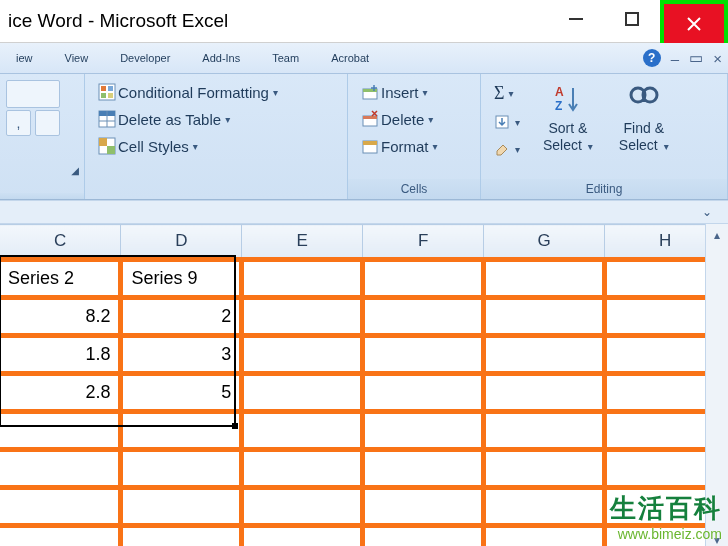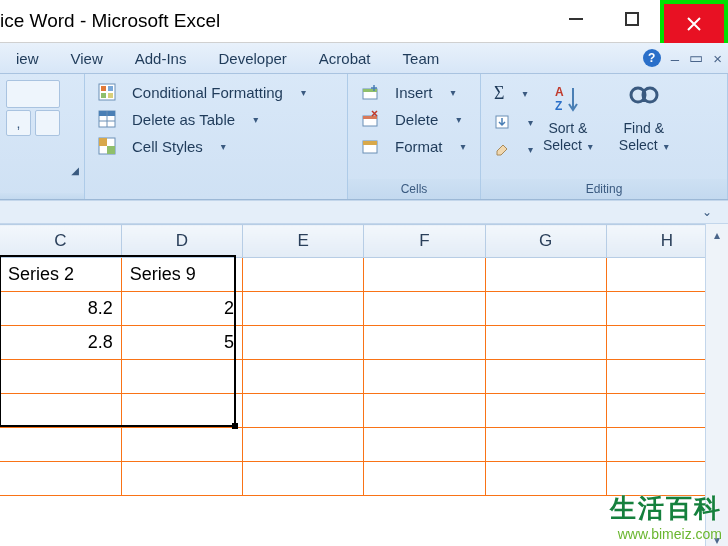--- a/index.html
+++ b/index.html
@@ -1,51 +1,51 @@
 <!DOCTYPE html>
 <html><head>
 <meta charset="utf-8">
 <style>
 html,body{margin:0;padding:0;font-family:"Segoe UI",Tahoma,sans-serif;background:#fff;overflow:hidden;width:728px;height:546px;position:relative}
 .titlebar{height:42px;background:#fff;display:flex;align-items:center;border-bottom:1px solid #d0d0d0;position:relative}
-.titlebar-text{font-size:19px;color:#000;padding-left:0}
+.titlebar-text{font-size:19px;color:#000;padding-left:8px}
 .titlebar-btns{position:absolute;right:0;top:0;display:flex;height:40px}
 .titlebar-btns .tbtn{width:56px;height:38px;display:flex;align-items:center;justify-content:center;font-size:16px}
 .tbtn.min::before{content:"";width:14px;height:2px;background:#333}
 .tbtn.max::before{content:"";width:14px;height:14px;border:2px solid #333;box-sizing:border-box}
 .close-highlight{border:4px solid #00e000;height:39px;display:flex;align-items:center}
 .tbtn.close{background:#e81123;width:60px;height:100%;display:flex;align-items:center;justify-content:center}
 .tbtn.close svg{width:16px;height:16px}
 .menubar{height:30px;background:linear-gradient(#e8f1fb,#d7e6f7);display:flex;align-items:center;border-bottom:1px solid #a9c3e0;position:relative}
-.menubar .tab{padding:16px 16px;font-size:15px;color:#1f3b5a;height:100%;display:flex;align-items:center}
+.menubar .tab{padding:16px 16px;font-size:11px;color:#1f3b5a;height:100%;display:flex;align-items:center}
 .menubar .right-controls{position:absolute;right:6px;top:0;height:100%;display:flex;align-items:center;gap:10px}
 .help-icon{width:18px;height:18px;border-radius:50%;background:#2a6fc9;color:#fff;display:flex;align-items:center;justify-content:center;font-size:12px;font-weight:bold}
 .win-ctrl{font-size:15px;color:#4a658a}
 .ribbon{height:125px;background:linear-gradient(#d9e8f8,#cfe1f4);display:flex;border-bottom:1px solid #9cb8d6}
 .ribbon-group{border-right:1px solid #aecbe8;display:flex;flex-direction:column;justify-content:space-between;padding:4px 6px 0 6px;position:relative}
 .ribbon-group-label{font-size:12px;color:#3a5a80;text-align:center;padding:3px 0;background:linear-gradient(#cde0f3,#c3d9ef);margin:0 -6px}
 .group-body{flex:1;display:flex;align-items:flex-start;gap:6px}
 .vstack{display:flex;flex-direction:column;gap:3px;padding-top:2px}
-.ribbon-btn{display:flex;align-items:center;gap:16px;padding:2px 6px;font-size:15px;color:#1f3b5a;border:1px solid transparent;border-radius:3px;white-space:nowrap}
+.ribbon-btn{display:flex;align-items:center;gap:2px;padding:2px 6px;font-size:15px;color:#1f3b5a;border:1px solid transparent;border-radius:3px;white-space:nowrap}
 .ribbon-btn .icn{width:18px;height:18px;display:flex;align-items:center;justify-content:center}
 .dd-arrow{font-size:10px;color:#3a5a80;margin-left:2px}
 .big-btn{display:flex;flex-direction:column;align-items:center;justify-content:flex-start;padding:4px 10px;font-size:14px;color:#1f3b5a;text-align:center;line-height:1.2}
 .big-btn .big-icn{width:34px;height:34px;margin-bottom:4px;display:flex;align-items:center;justify-content:center}
 .dls{width:14px;height:14px;position:absolute;right:2px;bottom:22px;display:flex;align-items:center;justify-content:center;color:#3a5a80;font-size:10px}
 .leftnum{width:54px;display:flex;flex-direction:column;gap:2px;padding-top:2px}
 .numfmt-top{height:26px;border:1px solid #a9c3e0;background:#eef5fc;border-radius:2px}
 .numfmt-row{display:flex;gap:4px}
 .numfmt-row .mini{flex:1;height:24px;border:1px solid #a9c3e0;background:#eef5fc;border-radius:2px;display:flex;align-items:center;justify-content:center;font-size:14px;color:#3a5a80}
 .sigma{font-size:18px;font-family:"Times New Roman",serif}
 .toggle-row{height:22px;background:#e4eef9;border-top:1px solid #c3d6eb;border-bottom:1px solid #c3d6eb;display:flex;justify-content:flex-end;align-items:center;padding-right:16px}
 .toggle-row .chev{font-size:12px;color:#3a5a80}
 .gridwrap{position:relative;height:327px;background:#fff}
 table.sheet{border-collapse:collapse;width:100%;table-layout:fixed}
 table.sheet th{background:linear-gradient(#f3f7fc,#e3ecf6);border:1px solid #b7cde5;height:30px;font-weight:normal;font-size:17px;color:#2a3f5a;text-align:center}
-table.sheet td{border:1px solid #f97316;height:33px;font-size:18px;color:#000;padding:0 8px}
+table.sheet td{border:5px solid #f97316;height:33px;font-size:18px;color:#000;padding:0 8px}
 table.sheet th:first-child,table.sheet td:first-child{border-left:none}
 .txtL{text-align:left}
 .txtR{text-align:right}
 .sel-border{position:absolute;border:2px solid #000;pointer-events:none;box-sizing:border-box}
 .fill-handle{position:absolute;width:6px;height:6px;background:#000;pointer-events:none}
 .vscroll{position:absolute;right:0;top:0;width:22px;height:100%;background:#eef3f9;border-left:1px solid #c3d6eb;display:flex;flex-direction:column;align-items:center}
 .vscroll .arrow{width:100%;height:22px;display:flex;align-items:center;justify-content:center;font-size:12px;color:#4a658a}
 .watermark{position:absolute;right:6px;bottom:4px;text-align:right;pointer-events:none}
 .watermark .wm1{font-size:26px;font-weight:bold;color:#15803d;font-family:"Microsoft YaHei","SimHei",sans-serif;letter-spacing:2px;text-shadow:0 0 2px #fff}
 .watermark .wm2{font-size:14px;color:#6ab62f;font-family:sans-serif;text-shadow:0 0 2px #fff}
@@ -64,24 +64,24 @@
             <path d="M2 2 L14 14 M14 2 L2 14" stroke="#fff" stroke-width="2" fill="none"></path>
           </svg>
       </div>
     </div>
   </div>
 </div>
 
 <div class="menubar">
   <div class="tab">iew</div>
   <div class="tab">View</div>
+  <div class="tab">Developer</div>
   <div class="tab">Add-Ins</div>
-  <div class="tab">Developer</div>
+  <div class="tab">Team</div>
   <div class="tab">Acrobat</div>
-  <div class="tab">Team</div>
   <div class="right-controls">
     <div class="help-icon">?</div>
     <span class="win-ctrl">–</span>
     <span class="win-ctrl">▭</span>
     <span class="win-ctrl">×</span>
   </div>
 </div>
 
 <div class="ribbon">
 
@@ -271,20 +271,28 @@
       </tr>
       <tr>
         <td class="txtR">8.2</td>
         <td class="txtR">2</td>
         <td></td>
         <td></td>
         <td></td>
         <td></td>
       </tr>
       <tr>
+        <td class="txtR">1.8</td>
+        <td class="txtR">3</td>
+        <td></td>
+        <td></td>
+        <td></td>
+        <td></td>
+      </tr>
+      <tr>
         <td class="txtR">2.8</td>
         <td class="txtR">5</td>
         <td></td>
         <td></td>
         <td></td>
         <td></td>
       </tr>
       <tr>
           <td></td>
           <td></td>

